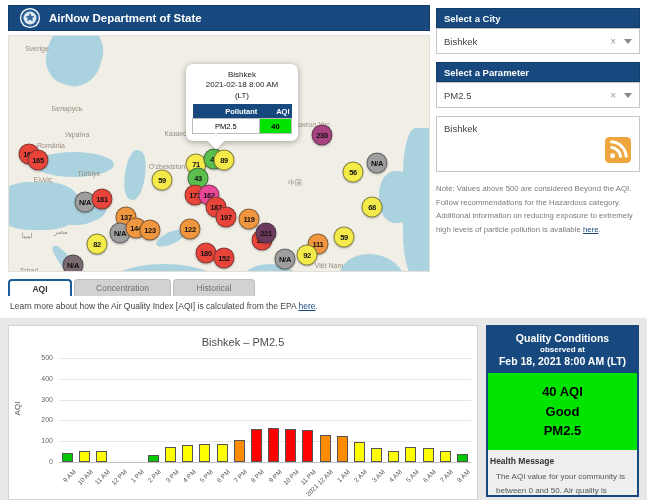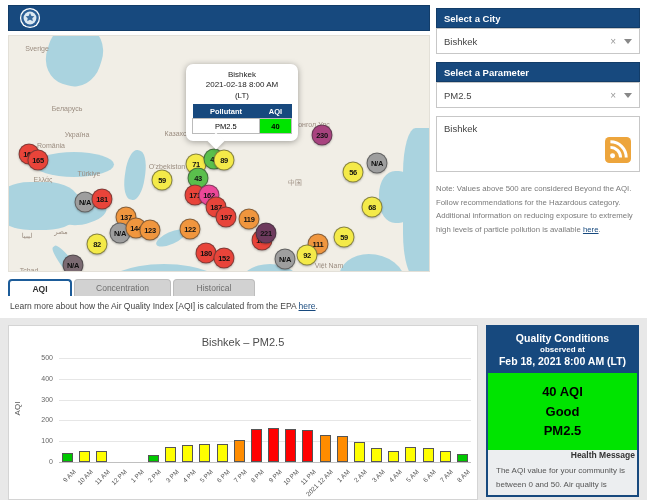--- a/index.html
+++ b/index.html
@@ -36,21 +36,21 @@
   .water { position:absolute; background:#aad3df; }
   .map-label { position:absolute; font-size:7px; color:#9b8d80; white-space:nowrap; transform:translate(-50%,-50%); }
   .marker { position:absolute; width:21px; height:21px; border-radius:50%;
     border:1.5px solid rgba(50,50,50,.55); display:flex; align-items:center; justify-content:center;
     font-size:7.5px; font-weight:bold; color:#111; transform:translate(-50%,-50%); cursor:pointer;
     box-shadow:0 1px 2px rgba(0,0,0,.25); letter-spacing:-0.3px; }
   .popup { position:absolute; left:177px; top:28px; width:112px; background:#fff; border-radius:7px;
     box-shadow:0 1px 6px rgba(0,0,0,.35); padding:6px 6px 7px 6px; z-index:30; text-align:center; }
   .popup .ln { font-size:8px; color:#222; line-height:1.3; }
   .popup table { width:100%; border-collapse:collapse; margin-top:3px; }
-  .popup th { background:#17497e; color:#fff; font-size:7.5px; padding:2.5px 2px; }
+  .popup th { background:#17497e; color:#fff; font-size:7.5px; padding:2.5px 2px;text-align:right; }
   .popup td { font-size:7.5px; padding:2.5px 2px; border:1px solid #bbb; text-align:center; }
   .popup td.aqi { font-weight:bold; }
   .popup .ptr { position:absolute; left:24px; bottom:-6px; width:12px; height:12px; background:#fff;
     transform:rotate(45deg); box-shadow:2px 2px 3px rgba(0,0,0,.15); }
 
   
   .tab { position:absolute; top:279px; height:17px; display:flex; align-items:center; justify-content:center;
     font-size:8.5px; border-radius:4px 4px 0 0; cursor:pointer; }
   .tab.active { background:#fff; border:2px solid #1d5c99; border-bottom:none; color:#333; font-weight:bold; }
   .tab.inactive { background:#d2d2d2; border:1px solid #bdbdbd; border-bottom:none; color:#6e6e6e; }
@@ -72,35 +72,36 @@
 
   
   .cc { position:absolute; left:486px; top:7px; width:153px; height:172px; border:2px solid #17497e;
     background:#eceef0; display:flex; flex-direction:column; overflow:hidden; }
   .cc-head { background:#17497e; color:#fff; text-align:center; padding:5px 2px 6px; }
   .cc-head .l1 { font-size:10.5px; font-weight:bold; }
   .cc-head .l2 { font-size:8px; font-weight:bold; margin-top:1px; }
   .cc-head .l3 { font-size:10.5px; font-weight:bold; margin-top:1px; }
   .cc-aqi { background:#00e400; color:#000; text-align:center; padding:9px 2px; font-size:13px;
     font-weight:bold; line-height:1.5; }
-  .cc-health-h { text-align:right; font-size:8.5px; font-weight:bold; color:#333; padding:0 2px 3px; }
+  .cc-health-h { text-align:left; font-size:8.5px; font-weight:bold; color:#333; padding:6px 2px 3px; }
   .cc-health-t { font-size:8px; color:#555; line-height:1.75; padding:1px 8px; }
 </style>
 </head>
 <body>
 
 <div class="app-header">
   <span style="display:flex;">
     <svg viewBox="0 0 24 24" width="22" height="22">
       <circle cx="12" cy="12" r="11" fill="#ffffff"></circle>
       <circle cx="12" cy="12" r="9.6" fill="#2a5d94"></circle>
       <circle cx="12" cy="12" r="7" fill="#dce8f2"></circle>
       <path d="M12 6.5 l1.6 3.2 3.2 .5 -2.3 2.2 .6 3.2 -3.1-1.6 -3.1 1.6 .6-3.2 -2.3-2.2 3.2-.5z" fill="#3a6b9e"></path>
     </svg>
   </span>
+  <span class="title">AirNow Department of State</span>
 </div>
 
 <div class="side-head" style="top:8px;">Select a City</div>
 <div class="side-box" style="top:28px;">
   <span class="grow">Bishkek</span>
   <span class="clear-x">×</span>
   <span class="caret"></span>
 </div>
 
 <div class="side-head" style="top:62px;">Select a Parameter</div>

